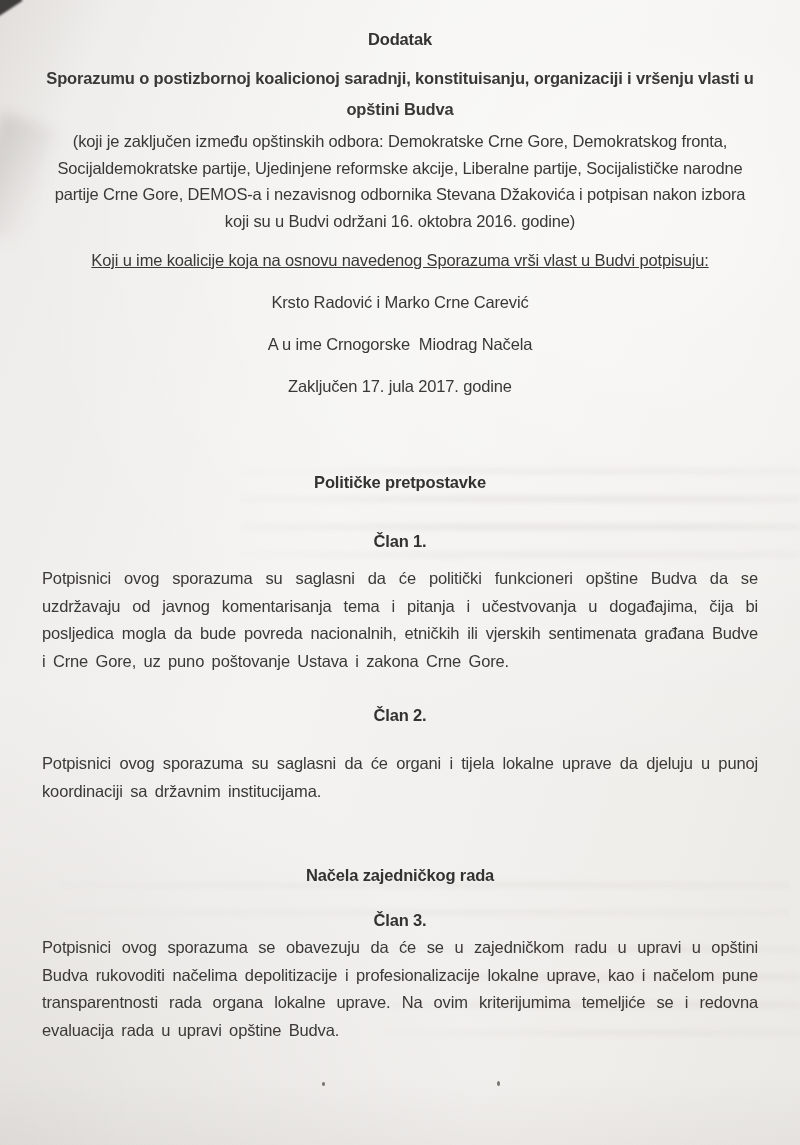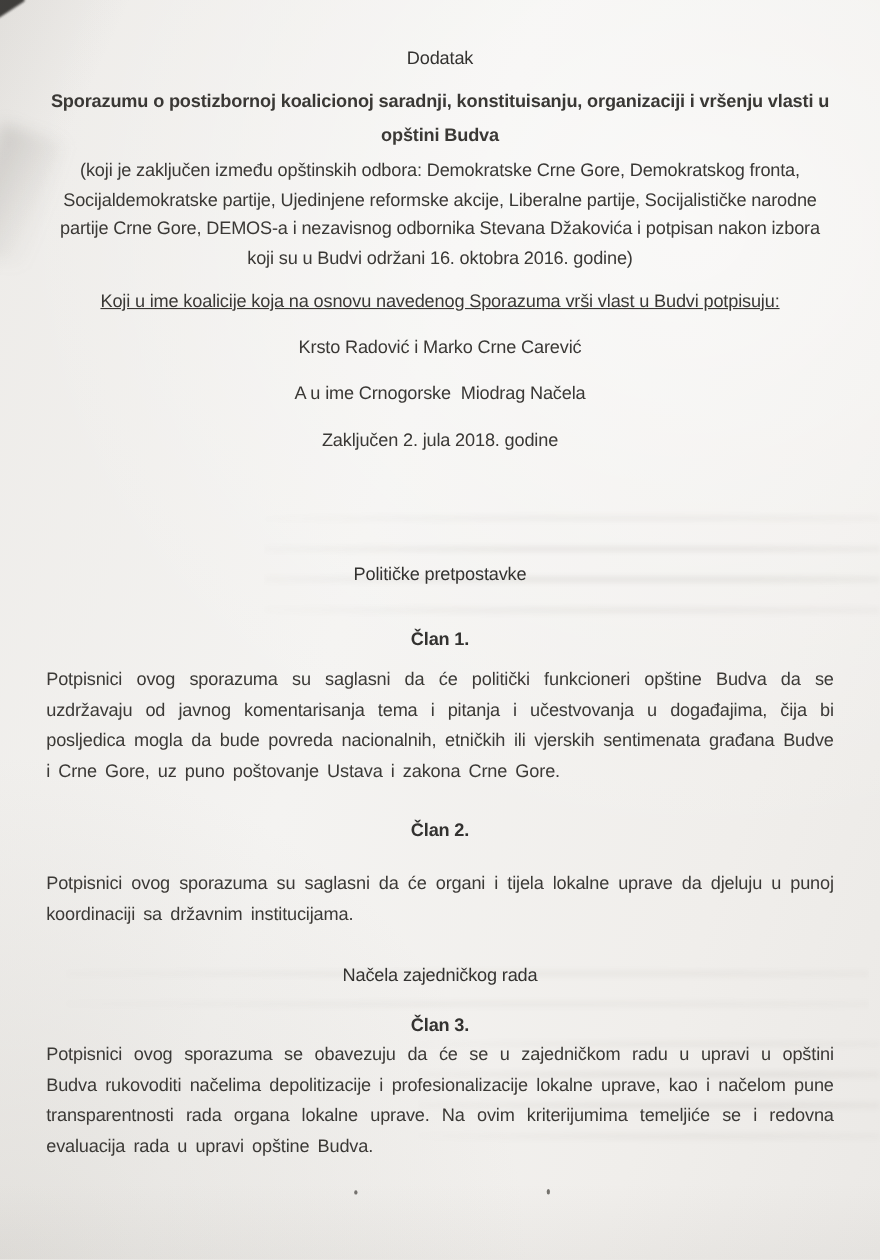--- a/index.html
+++ b/index.html
@@ -82,43 +82,43 @@
     letter-spacing: -0.15px;
     line-height: 27px;
   }
   h1, h2, h3 {
     font-size: 16.5px;
     font-weight: 600;
     margin: 0;
     text-align: center;
     color: #333230;
   }
-  h1 { padding-top: 40px; font-weight: 400; }
+  h1 { padding-top: 26px; font-weight: 700; }
   .center {
     text-align: center;
     margin: 0;
   }
   .subtitle {
     margin: 10px -14px 0 -14px;
     line-height: 31px;
     font-weight: 600;
   }
   .paren {
     margin-top: 3px;
     line-height: 26.5px;
   }
   .intro      { margin-top: 13px; text-decoration: underline; }
   .names      { margin-top: 15px; }
   .second-sig { margin-top: 15px; white-space: pre-wrap; }
   .date-line  { margin-top: 15px; }
 
-  .h2-political  { margin-top: 95px; font-weight: 400; }
+  .h2-political  { margin-top: 69px; font-weight: 700; }
   .h3-art1       { margin-top: 32px; }
   .h3-art2       { margin-top: 27px; }
-  .h2-principles { margin-top: 29px; font-weight: 400; }
+  .h2-principles { margin-top: 57px; font-weight: 700; }
   .h3-art3       { margin-top: 18px; }
 
   .body-text {
     margin: 0;
     text-align: justify;
     line-height: 27.5px;
     word-spacing: 3px;
     color: #3b3936;
   }
   .p-art1 { margin-top: 10px; }
@@ -150,21 +150,21 @@
     <p class="center subtitle">Sporazumu o postizbornoj koalicionoj saradnji, konstituisanju, organizaciji i vršenju vlasti u opštini Budva</p>
 
     <p class="center paren">(koji je zaključen između opštinskih odbora: Demokratske Crne Gore, Demokratskog fronta, Socijaldemokratske partije, Ujedinjene reformske akcije, Liberalne partije, Socijalističke narodne partije Crne Gore, DEMOS-a i nezavisnog odbornika Stevana Džakovića i potpisan nakon izbora koji su u Budvi održani 16. oktobra 2016. godine)</p>
 
     <p class="center intro">Koji u ime koalicije koja na osnovu navedenog Sporazuma vrši vlast u Budvi potpisuju:</p>
 
     <p class="center names">Krsto Radović i Marko Crne Carević</p>
 
     <p class="center second-sig">A u ime Crnogorske  Miodrag Načela</p>
 
-    <p class="center date-line">Zaključen 2. jula 2018. godine</p>
+    <p class="center date-line">Zaključen 17. jula 2017. godine</p>
 
     <h2 class="h2-political">Političke pretpostavke</h2>
 
     <h3 class="h3-art1">Član 1.</h3>
 
     <p class="body-text p-art1">Potpisnici ovog sporazuma su saglasni da će politički funkcioneri opštine Budva da se uzdržavaju od javnog komentarisanja tema i pitanja i učestvovanja u događajima, čija bi posljedica mogla da bude povreda nacionalnih, etničkih ili vjerskih sentimenata građana Budve i Crne Gore, uz puno poštovanje Ustava i zakona Crne Gore.</p>
 
     <h3 class="h3-art2">Član 2.</h3>
 
     <p class="body-text p-art2">Potpisnici ovog sporazuma su saglasni da će organi i tijela lokalne uprave da djeluju u punoj koordinaciji sa državnim institucijama.</p>

